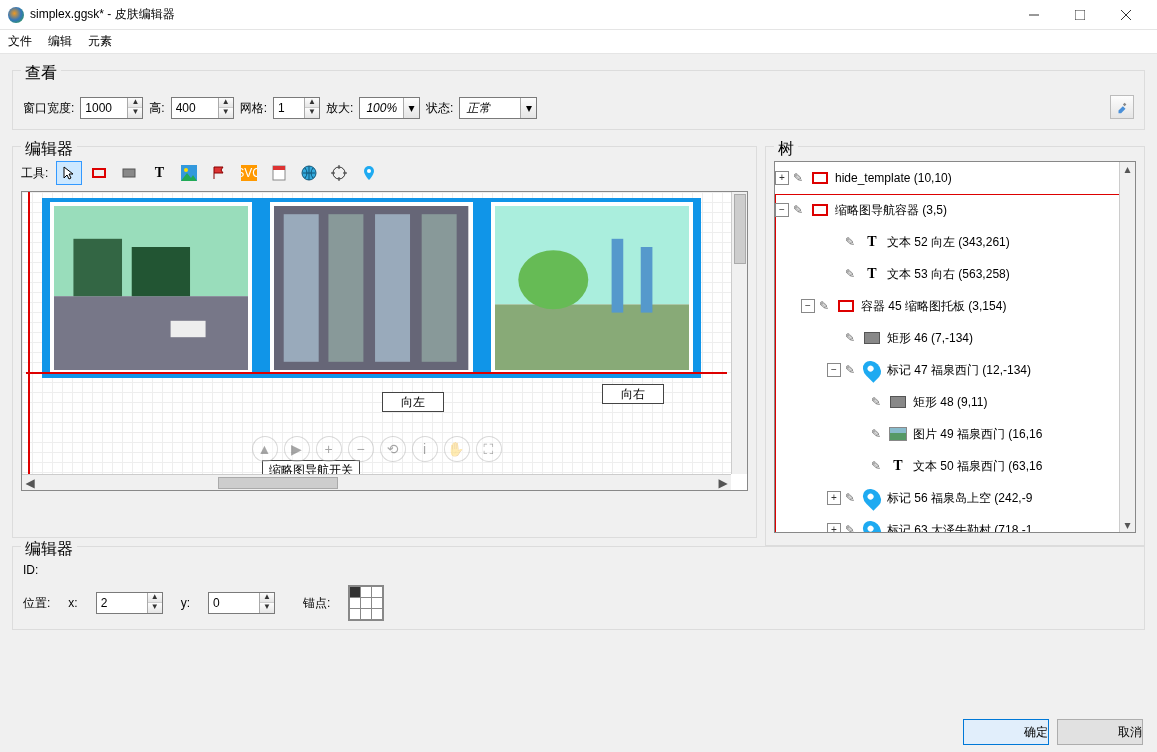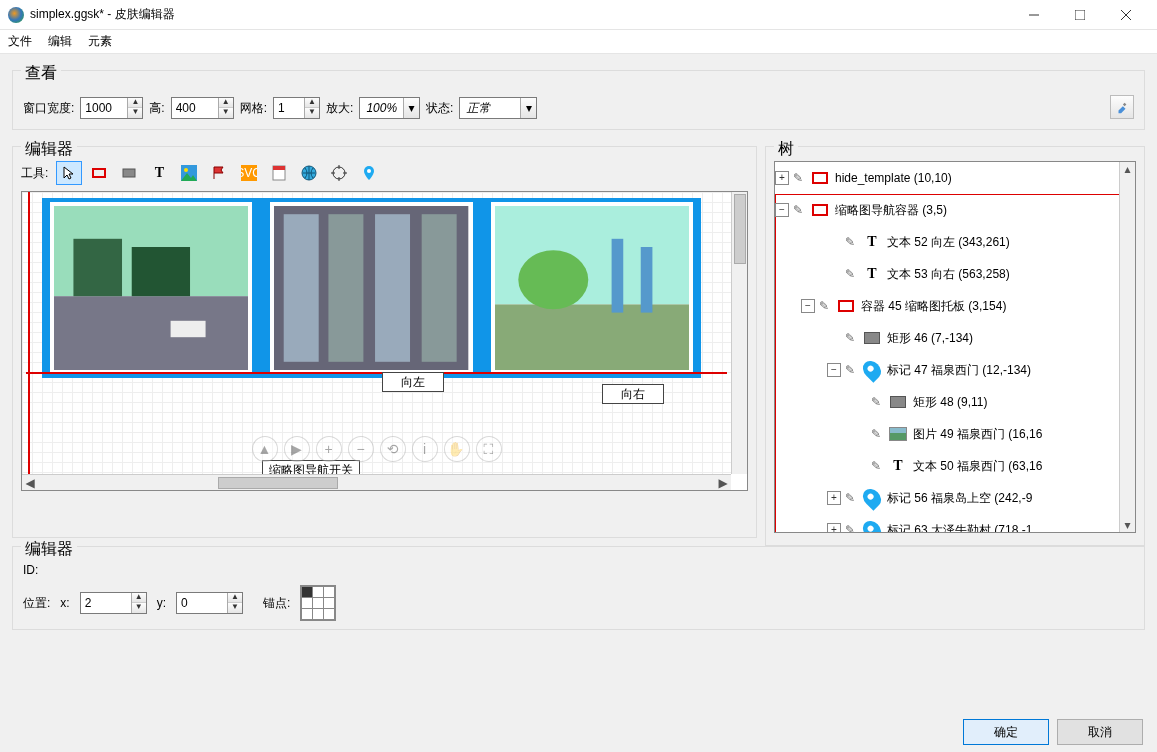--- a/index.html
+++ b/index.html
@@ -61,21 +61,21 @@
 .circ { width:26px; height:26px; border:1px solid rgba(0,0,0,0.15); border-radius:50%; background:rgba(255,255,255,0.35); display:flex;align-items:center;justify-content:center;font-size:14px;color:rgba(0,0,0,0.35);}
 .sb-v { position:absolute; top:0; right:0; bottom:16px; width:16px; background:#f0f0f0; border-left:1px solid #ccc;}
 .sb-h { position:absolute; left:0; right:16px; bottom:0; height:16px; background:#f0f0f0; border-top:1px solid #ccc; display:flex; align-items:center;}
 .sb-thumb { background:#cdcdcd; border:1px solid #aaa;}
 .sb-h .sb-thumb { height:12px; margin:2px; }
 .sb-v .sb-thumb { width:12px; margin:2px;}
 .sb-btn{width:16px;height:14px;text-align:center;line-height:14px;color:#555;}
 
 
 .props { padding:8px 10px;}
-.proprow{display:flex;align-items:center;gap:10px;margin-top:8px;}
+.proprow{display:flex;align-items:center;gap:18px;margin-top:8px;}
 .txt{border:1px solid #7a7a7a;background:#fff;height:22px;padding:0 6px;display:flex;align-items:center;}
 .anchor-grid{display:grid;grid-template-columns:repeat(3,10px);grid-template-rows:repeat(3,10px);gap:1px;border:1px solid #888;padding:1px;background:#888;}
 .anchor-grid div{background:#fff;}
 .anchor-grid .sel{background:#333;}
 
 
 .treegroup { height:100%; padding:6px 8px;}
 .treewrap { position:relative; border:1px solid #888; background:#fff; margin-top:8px; height:calc(100% - 14px); overflow:hidden;}
 .tree { position:absolute; inset:0 16px 0 0; overflow:hidden; font-family:"SimSun","Consolas",monospace; font-size:13px;}
 .node { display:flex; align-items:center; height:32px; white-space:nowrap;}
@@ -87,21 +87,21 @@
 .pin::after{content:"";position:absolute;width:6px;height:6px;background:#fff;border-radius:50%;top:5px;left:5px;}
 .rectI{width:16px;height:12px;border:2px solid #d00;}
 .rectG{width:16px;height:12px;background:#888;border:1px solid #555;}
 .txtI{font-weight:bold;font-size:14px;font-family:Georgia,serif;}
 .imgI{width:18px;height:14px;background:linear-gradient(180deg,#8bc 40%,#596 40%);border:1px solid #888;position:relative;}
 .treesel{position:absolute;border:1px solid #d00;pointer-events:none;}
 .tsb-v{position:absolute;top:0;right:0;bottom:0;width:16px;background:#f0f0f0;border-left:1px solid #ccc;display:flex;flex-direction:column;align-items:center;}
 
 
 .footer{position:absolute;bottom:0;left:0;right:0;height:40px;display:flex;justify-content:flex-end;align-items:center;gap:8px;padding:0 14px;}
-.btn{min-width:86px;height:26px;border:1px solid #0078d7;background:#e1eefb;display:flex;align-items:center;justify-content:center;}
+.btn{min-width:86px;height:26px;border:1px solid #0078d7;background:#e1eefb;display:flex;align-items:center;justify-content:flex-end;}
 .btn.sec{border-color:#adadad;background:#e1e1e1;}
 </style>
 </head>
 <body>
 
 <div class="titlebar">
   <div class="app-icon"></div>
   <div class="title">simplex.ggsk* - 皮肤编辑器</div>
   <div class="winbtn">
       <svg viewBox="0 0 10 10">
@@ -262,21 +262,21 @@
               <div class="thumb"><svg viewBox="0 0 100 100" preserveAspectRatio="none">
                     <rect width="100" height="60" fill="#aed"></rect>
                     <rect y="60" width="100" height="40" fill="#8a7"></rect>
                     <rect x="60" y="20" width="6" height="45" fill="#59c"></rect>
                     <rect x="75" y="25" width="6" height="40" fill="#59c"></rect>
                     <circle cx="30" cy="45" r="18" fill="#6b5"></circle>
                   </svg></div>
             </div>
             <div class="redsel" style="left:4px;top:180px;right:4px;height:1px;"></div>
             <div class="redsel" style="left:6px;top:0;width:1px;bottom:0;"></div>
-            <div class="navbtn" style="left:360px;top:180px;">向左</div>
+            <div class="navbtn" style="left:360px;top:200px;">向左</div>
             <div class="navbtn" style="left:580px;top:192px;">向右</div>
             <div class="navbtn" style="left:240px;top:268px;padding:0 6px;">缩略图导航开关</div>
             <div class="watermark">
               <div class="circ">▲</div>
               <div class="circ">▶</div>
               <div class="circ">+</div>
               <div class="circ">−</div>
               <div class="circ">⟲</div>
               <div class="circ">i</div>
               <div class="circ">✋</div>

